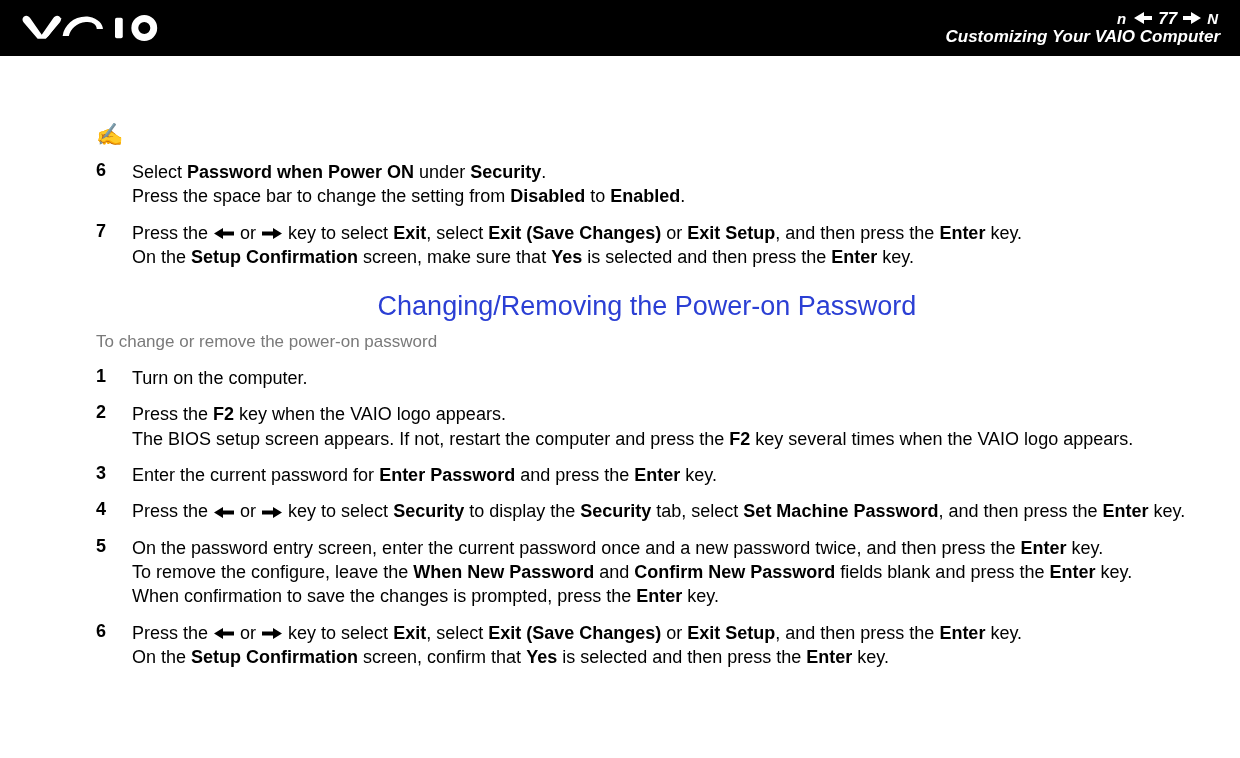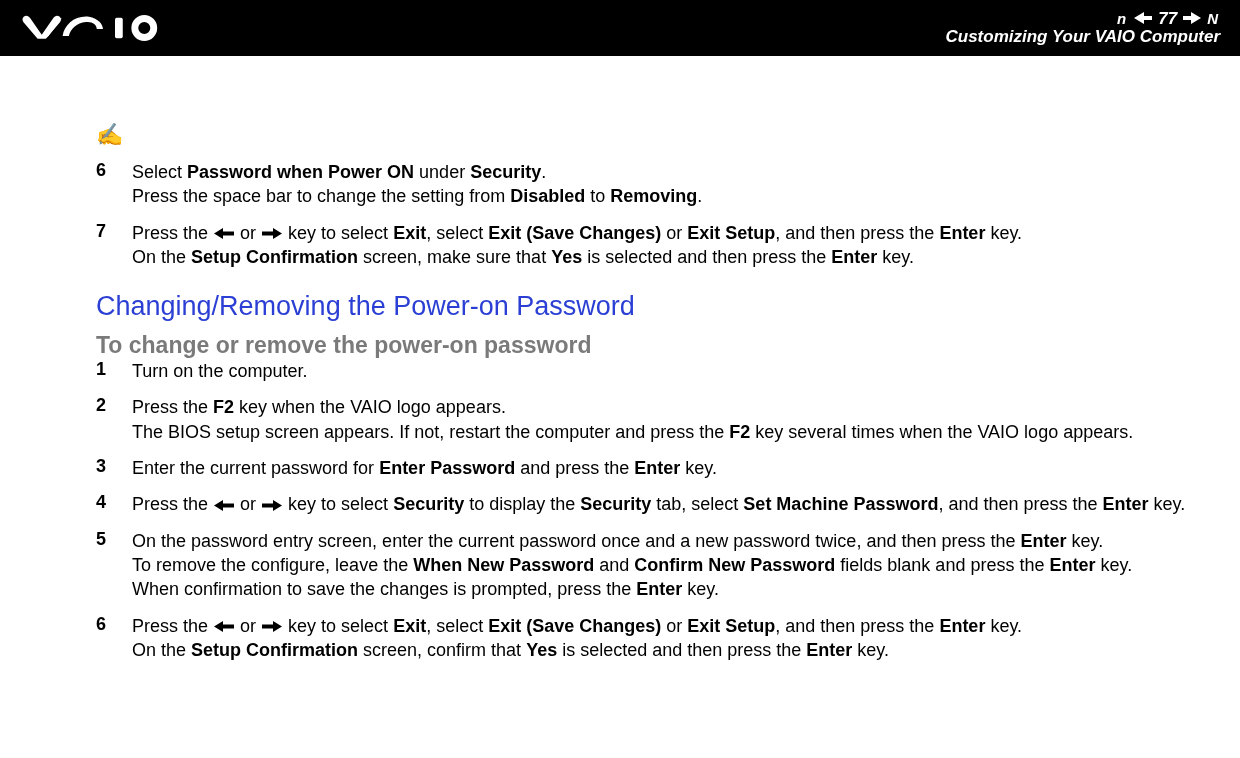--- a/index.html
+++ b/index.html
@@ -96,25 +96,27 @@
       display: inline-block;
       vertical-align: middle;
       margin: 0 1px;
     }
     .arrow-inline svg { display: block; }
     .section-title {
       color: #2b3fd4;
       font-size: 27px;
       font-weight: normal;
       margin: 22px 0 10px 0;
+      text-align: center;
     }
     .sub-title {
       color: #7a7a7a;
-      font-size: 23px;
-      font-weight: bold;
+      font-size: 17px;
+      font-weight: normal;
+      margin-bottom: 14px;
     }
   </style>
 </head>
 <body>
 
 <div class="header">
   <div class="logo">
     <svg viewBox="0 0 180 30" width="155">
       <g fill="white">
         <path d="M 2 4 Q 6 2 9 6 L 24 26 Q 20 28 17 24 Z"></path>
@@ -162,21 +164,21 @@
 <div class="content">
 
   <div class="note-row">
     <span class="note-icon">✍</span>
   </div>
 
   <div class="step">
     <div class="step-num">6</div>
     <div class="step-body">
       <span>Select </span><b>Password when Power ON</b><span> under </span><b>Security</b><span>.</span><br>
-      <span>Press the space bar to change the setting from </span><b>Disabled</b><span> to </span><b>Removing</b><span>.</span>
+      <span>Press the space bar to change the setting from </span><b>Disabled</b><span> to </span><b>Enabled</b><span>.</span>
     </div>
   </div>
 
   <div class="step">
     <div class="step-num">7</div>
     <div class="step-body">
       <span>Press the </span><span class="arrow-inline"><svg width="20" height="11" viewBox="0 0 20 11">
             <polygon fill="#000" points="0,5.5 9,0 9,3.5 20,3.5 20,7.5 9,7.5 9,11"></polygon>
           </svg></span><span> or </span><span class="arrow-inline"><svg width="20" height="11" viewBox="0 0 20 11">
             <polygon fill="#000" points="20,5.5 11,0 11,3.5 0,3.5 0,7.5 11,7.5 11,11"></polygon>

